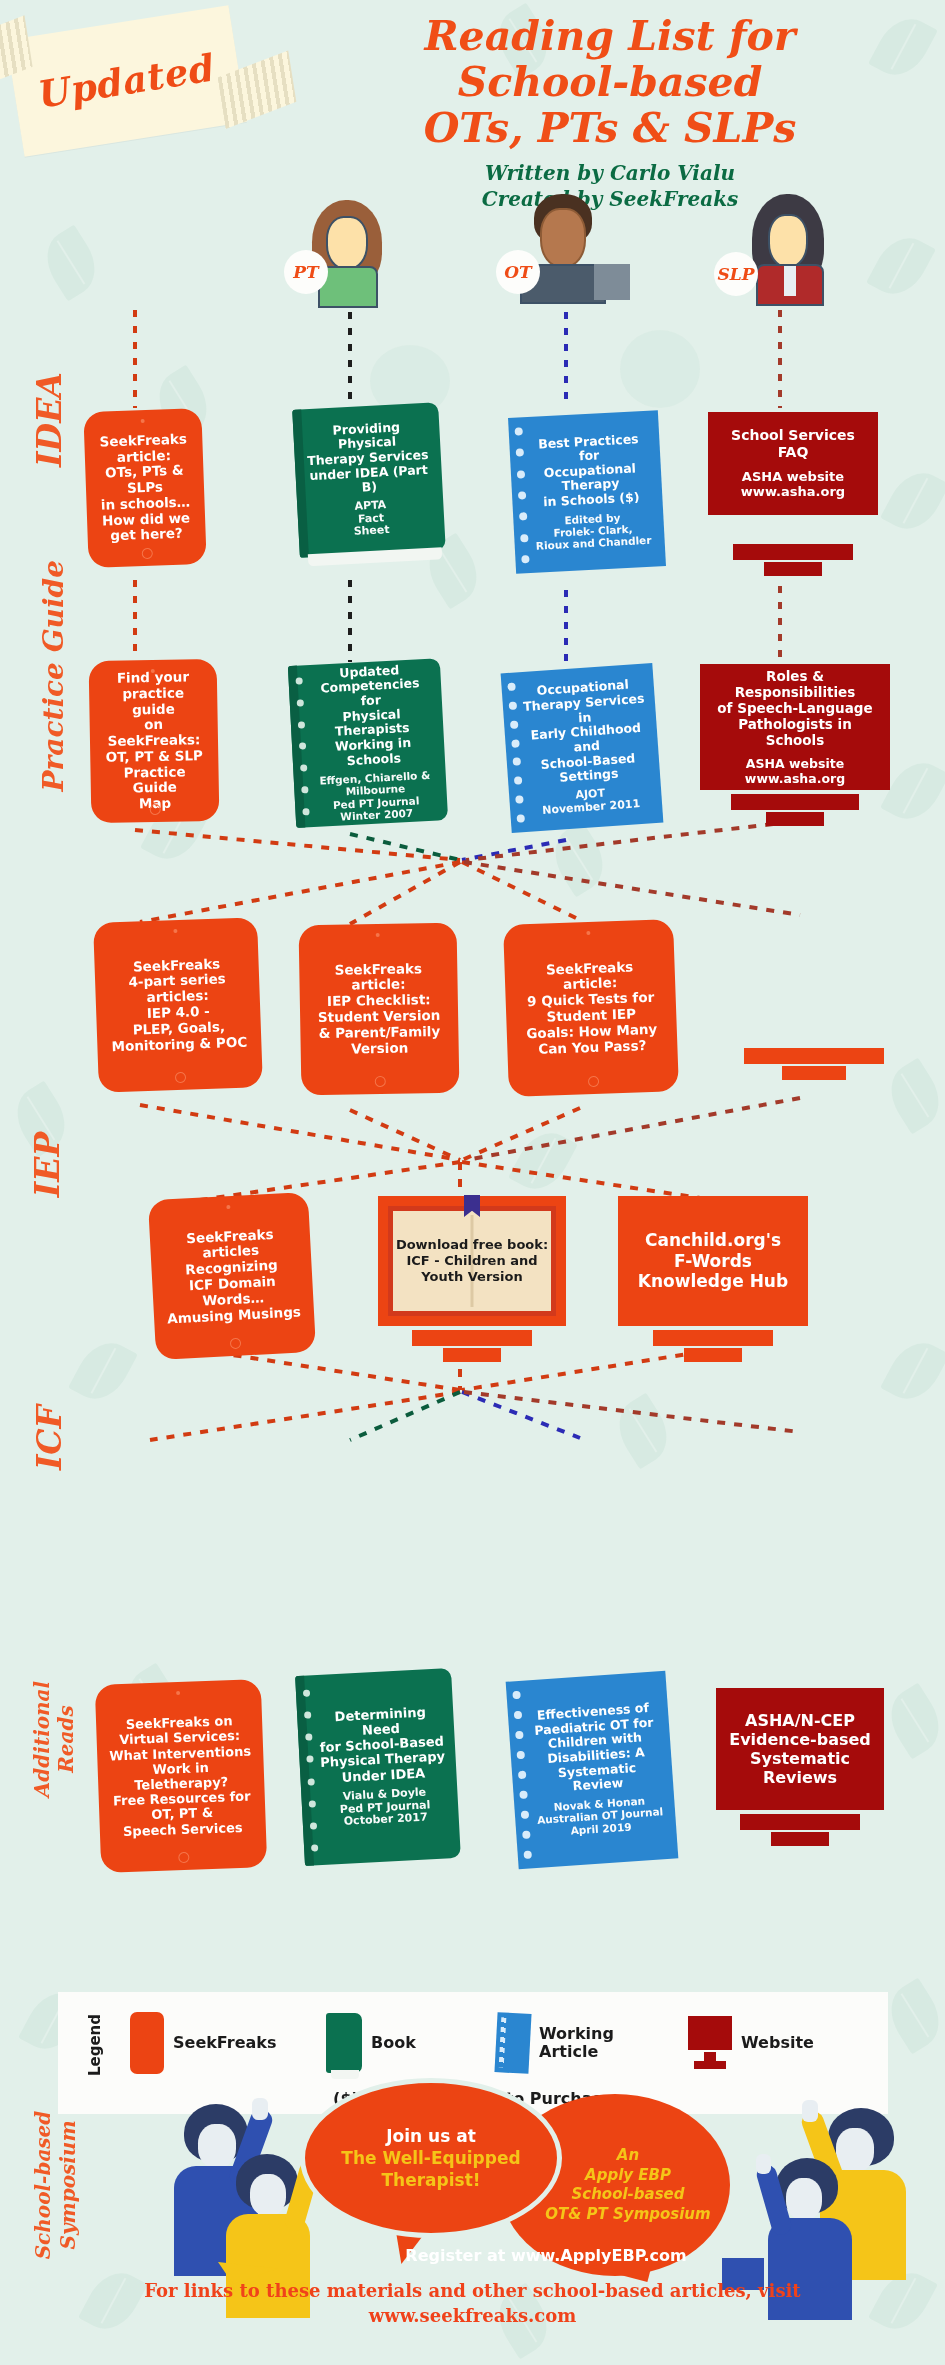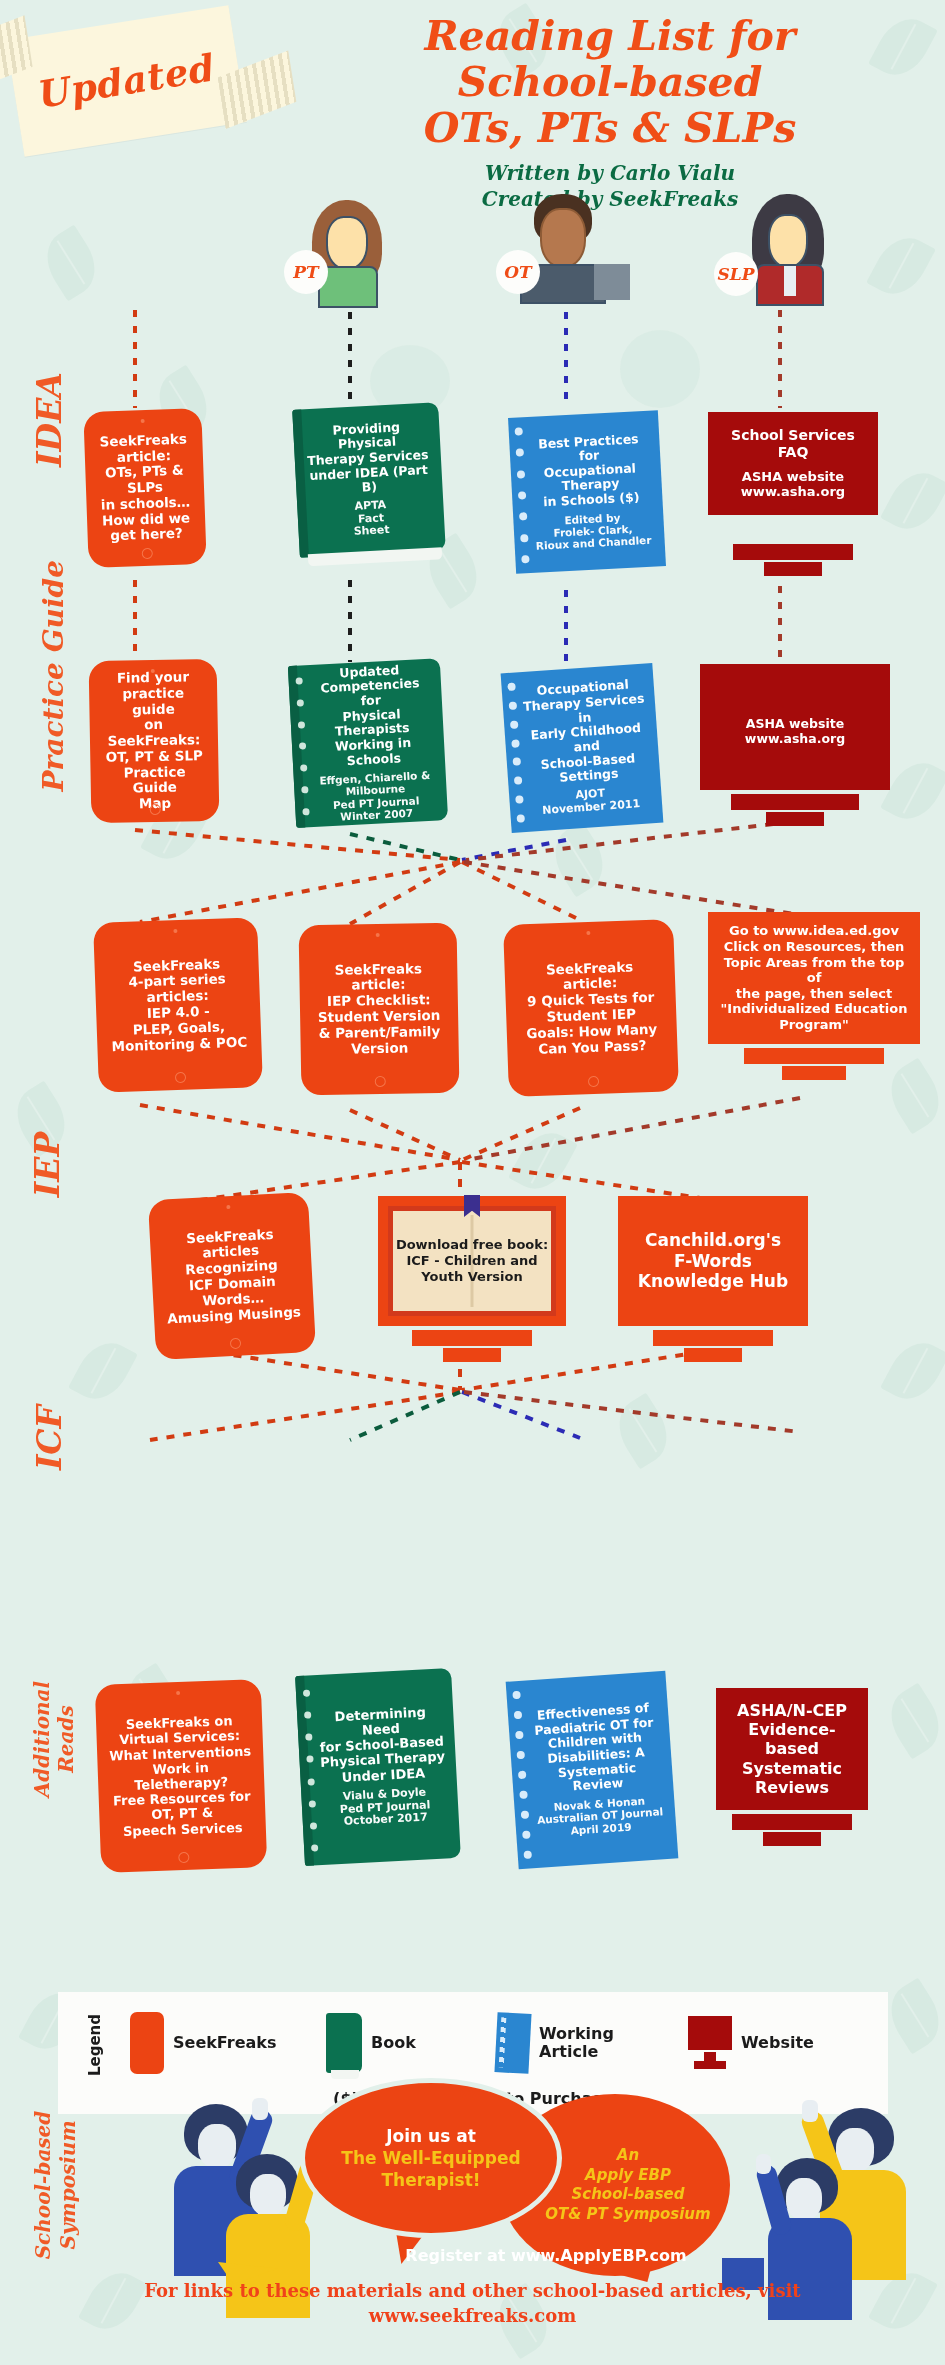--- a/index.html
+++ b/index.html
@@ -505,20 +505,25 @@
         <div>Settings</div>
       </div>
     <div class="sub" style="font-size:11px; margin-top:5px; padding-left:10px;">
         <div>AJOT</div>
         <div>November 2011</div>
       </div>
   </div>
 
   <div class="monitor" style="left:700px; top:664px; width:190px; height:170px;">
     <div class="screen" style="height:126px; font-size:13.5px;">
+      <span>
+          <div>Roles &amp; Responsibilities</div>
+          <div>of Speech-Language</div>
+          <div>Pathologists in Schools</div>
+        </span>
       <span class="sub" style="font-size:12.5px; margin-top:8px;">
           <div>ASHA website</div>
           <div>www.asha.org</div>
         </span>
     </div>
     <div class="neck" style="top:130px; width:128px; height:16px;"></div>
     <div class="base" style="top:148px; width:58px; height:14px;"></div>
   </div>
 
   <div class="rowlabel" style="left:-8px; top:1145px; width:110px; font-size:33px;">IEP</div>
@@ -550,30 +555,20 @@
         <div>SeekFreaks</div>
         <div>article:</div>
         <div>9 Quick Tests for</div>
         <div>Student IEP</div>
         <div>Goals: How Many</div>
         <div>Can You Pass?</div>
       </div>
   </div>
 
   <div class="monitor orange" style="left:708px; top:912px; width:212px; height:180px;">
-    <div class="screen" style="height:132px; font-size:13px;">
-      <span>
-          <div>Go to www.idea.ed.gov</div>
-          <div>Click on Resources, then</div>
-          <div>Topic Areas from the top of</div>
-          <div>the page, then  select</div>
-          <div>"Individualized  Education</div>
-          <div>Program"</div>
-        </span>
-    </div>
     <div class="neck" style="top:136px; width:140px; height:16px;"></div>
     <div class="base" style="top:154px; width:64px; height:14px;"></div>
   </div>
 
   <div class="rowlabel" style="left:-6px; top:1418px; width:110px; font-size:33px;">ICF</div>
 
   <div class="card tablet" style="left:152px; top:1196px; width:160px; height:160px; font-size:13.5px; transform:rotate(-3deg);">
     <div class="main">
         <div>SeekFreaks</div>
         <div>articles</div>
@@ -674,21 +669,21 @@
         <div>Disabilities: A</div>
         <div>Systematic Review</div>
       </div>
     <div class="sub" style="font-size:10.5px; margin-top:5px; padding-left:10px;">
         <div>Novak &amp; Honan</div>
         <div>Australian OT Journal</div>
         <div>April  2019</div>
       </div>
   </div>
 
-  <div class="monitor" style="left:716px; top:1688px; width:152px; height:168px;">
+  <div class="monitor" style="left:716px; top:1688px; width:168px; height:168px;">
     <div class="screen" style="height:122px; font-size:16px;">
       <span>
           <div>ASHA/N-CEP</div>
           <div>Evidence-based</div>
           <div>Systematic Reviews</div>
         </span>
     </div>
     <div class="neck" style="top:126px; width:120px; height:16px;"></div>
     <div class="base" style="top:144px; width:58px; height:14px;"></div>
   </div>

